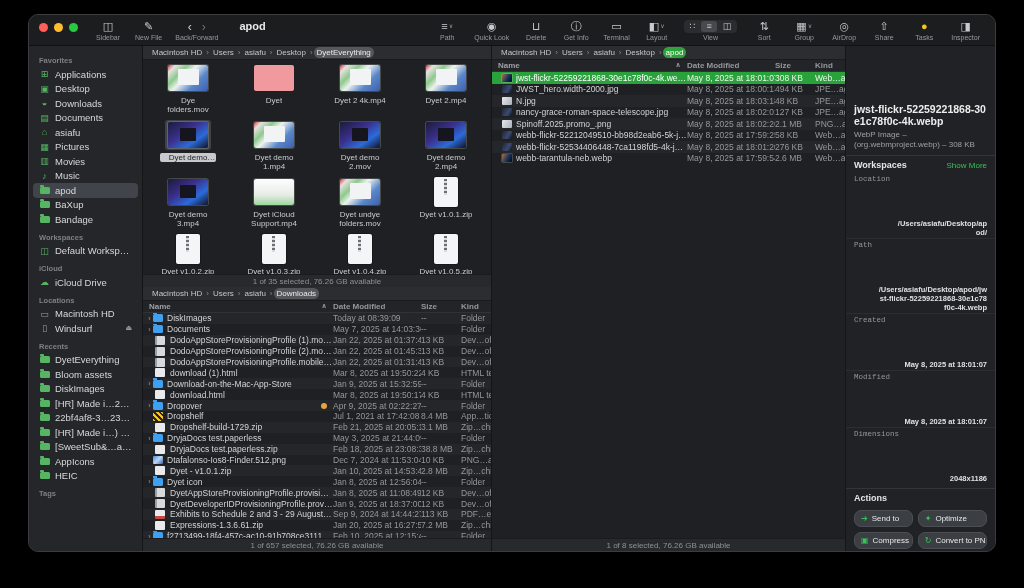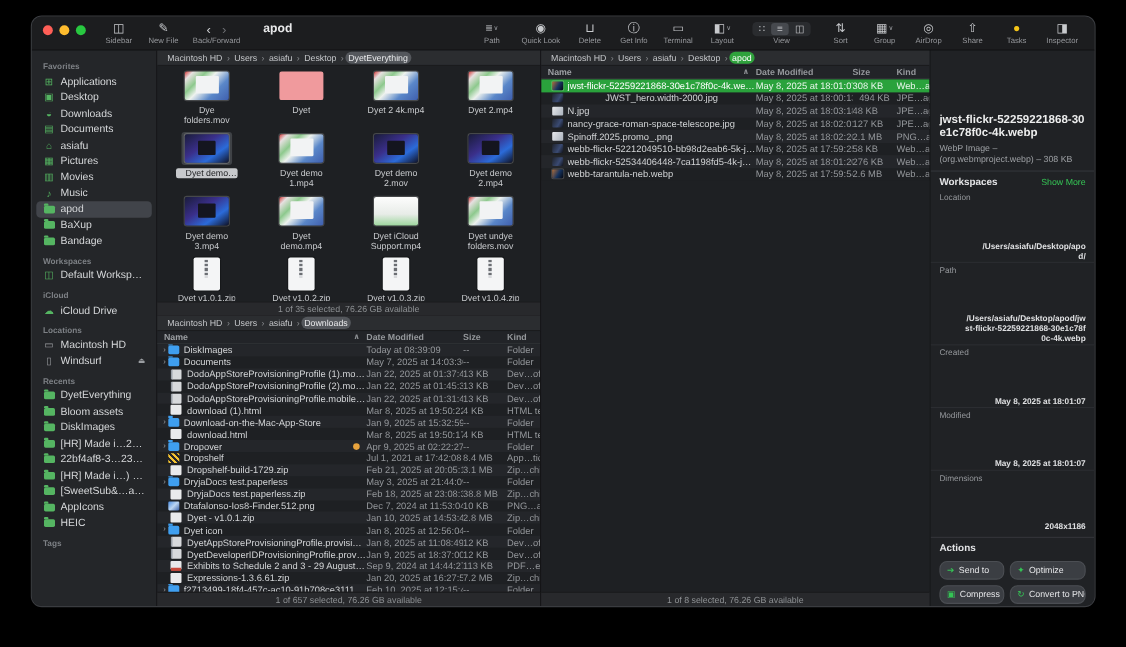--- a/index.html
+++ b/index.html
@@ -125,21 +125,21 @@
       linear-gradient(176deg,#05070f 0%,#0e2147 26%,#29549b 42%,#63568b 50%,#a86a3f 58%,#c08148 68%,#7a4526 84%,#3f2112 100%); }
   .insp-name { font-size:10.5px; font-weight:bold; color:#eceded; padding:0 8px; line-height:12px; word-break:break-all; }
   .insp-sub { font-size:8px; color:#9da0a4; padding:3px 8px 6px 8px; line-height:9.5px; }
   .insp-h { display:flex; justify-content:space-between; align-items:center; padding:4px 8px 3px 8px;
     border-top:1px solid #33353a; }
   .insp-h b { font-size:9px; color:#e4e5e7; }
   .insp-h a { font-size:8px; color:#35c455; }
   .info-row { display:flex; justify-content:space-between; gap:6px; padding:1.5px 8px; font-size:7.5px; line-height:9px;
     border-top:1px solid #2b2d31; }
   .info-row:first-of-type { border-top:none; }
-  .info-lab { color:#94979b; flex:0 0 auto; }
+  .info-lab { color:#94979b; flex:0 0 auto;font-family:Liberation Mono, monospace; }
   .info-val { color:#dfe0e2; font-weight:bold; text-align:right; word-break:break-all;margin-top:44px; }
   .act-grid { display:grid; grid-template-columns:1fr 1.18fr; gap:5px; padding:4px 8px 6px 8px; }
   .act-btn { background:#3b3e43; border:1px solid #4b4e53; border-radius:7px; height:17px; display:flex;
     align-items:center; gap:4px; padding:0 6px; font-size:8px; color:#e6e7e9; white-space:nowrap; overflow:hidden;}
   .act-ic { color:#35c455; font-size:8px; }
   .tags-box { margin:3px 8px; background:#4c1d95; border:1px solid #46494e; border-radius:4px; height:52px;
     padding:4px 5px; font-size:8px; color:#84878b; }
 </style>
 </head>
 <body>
@@ -432,26 +432,20 @@
               <div class="lbl">Dyet demo 2.mp4</div>
             </div>
             <div class="cell">
               <div class="thumbwrap">
                 <div class="thumb t-video"></div>
               </div>
               <div class="lbl">Dyet demo 3.mp4</div>
             </div>
             <div class="cell">
               <div class="thumbwrap">
-                <div class="thumb t-shot"></div>
-              </div>
-              <div class="lbl">Dyet demo.mp4</div>
-            </div>
-            <div class="cell">
-              <div class="thumbwrap">
                 <div class="thumb t-white"></div>
               </div>
               <div class="lbl">Dyet iCloud Support.mp4</div>
             </div>
             <div class="cell">
               <div class="thumbwrap">
                 <div class="thumb t-shot"></div>
               </div>
               <div class="lbl">Dyet undye folders.mov</div>
             </div>
@@ -741,21 +735,21 @@
         </div>
       <div class="rows" id="rows-right" style="flex:0 0 auto; max-height:92px;">
           <div class="row sel" style="height: 11.5px;">
             <span class="chev"></span>
             <span class="fic thumb"></span>
             <span class="c1">jwst-flickr-52259221868-30e1c78f0c-4k.webp</span>
             <span class="c2">May 8, 2025 at 18:01:07</span>
             <span class="c3">308 KB</span>
             <span class="c4">Web…ag</span>
           </div>
-          <div class="row" style="height: 11.5px; text-align: center;">
+          <div class="row" style="height: 11.5px;">
             <span class="chev"></span>
             <span class="fic thumb2"></span>
             <span class="c1">JWST_hero.width-2000.jpg</span>
             <span class="c2">May 8, 2025 at 18:00:13</span>
             <span class="c3">494 KB</span>
             <span class="c4">JPE…ag</span>
           </div>
           <div class="row" style="height: 11.5px;">
             <span class="chev"></span>
             <span class="fic thumb3"></span>

